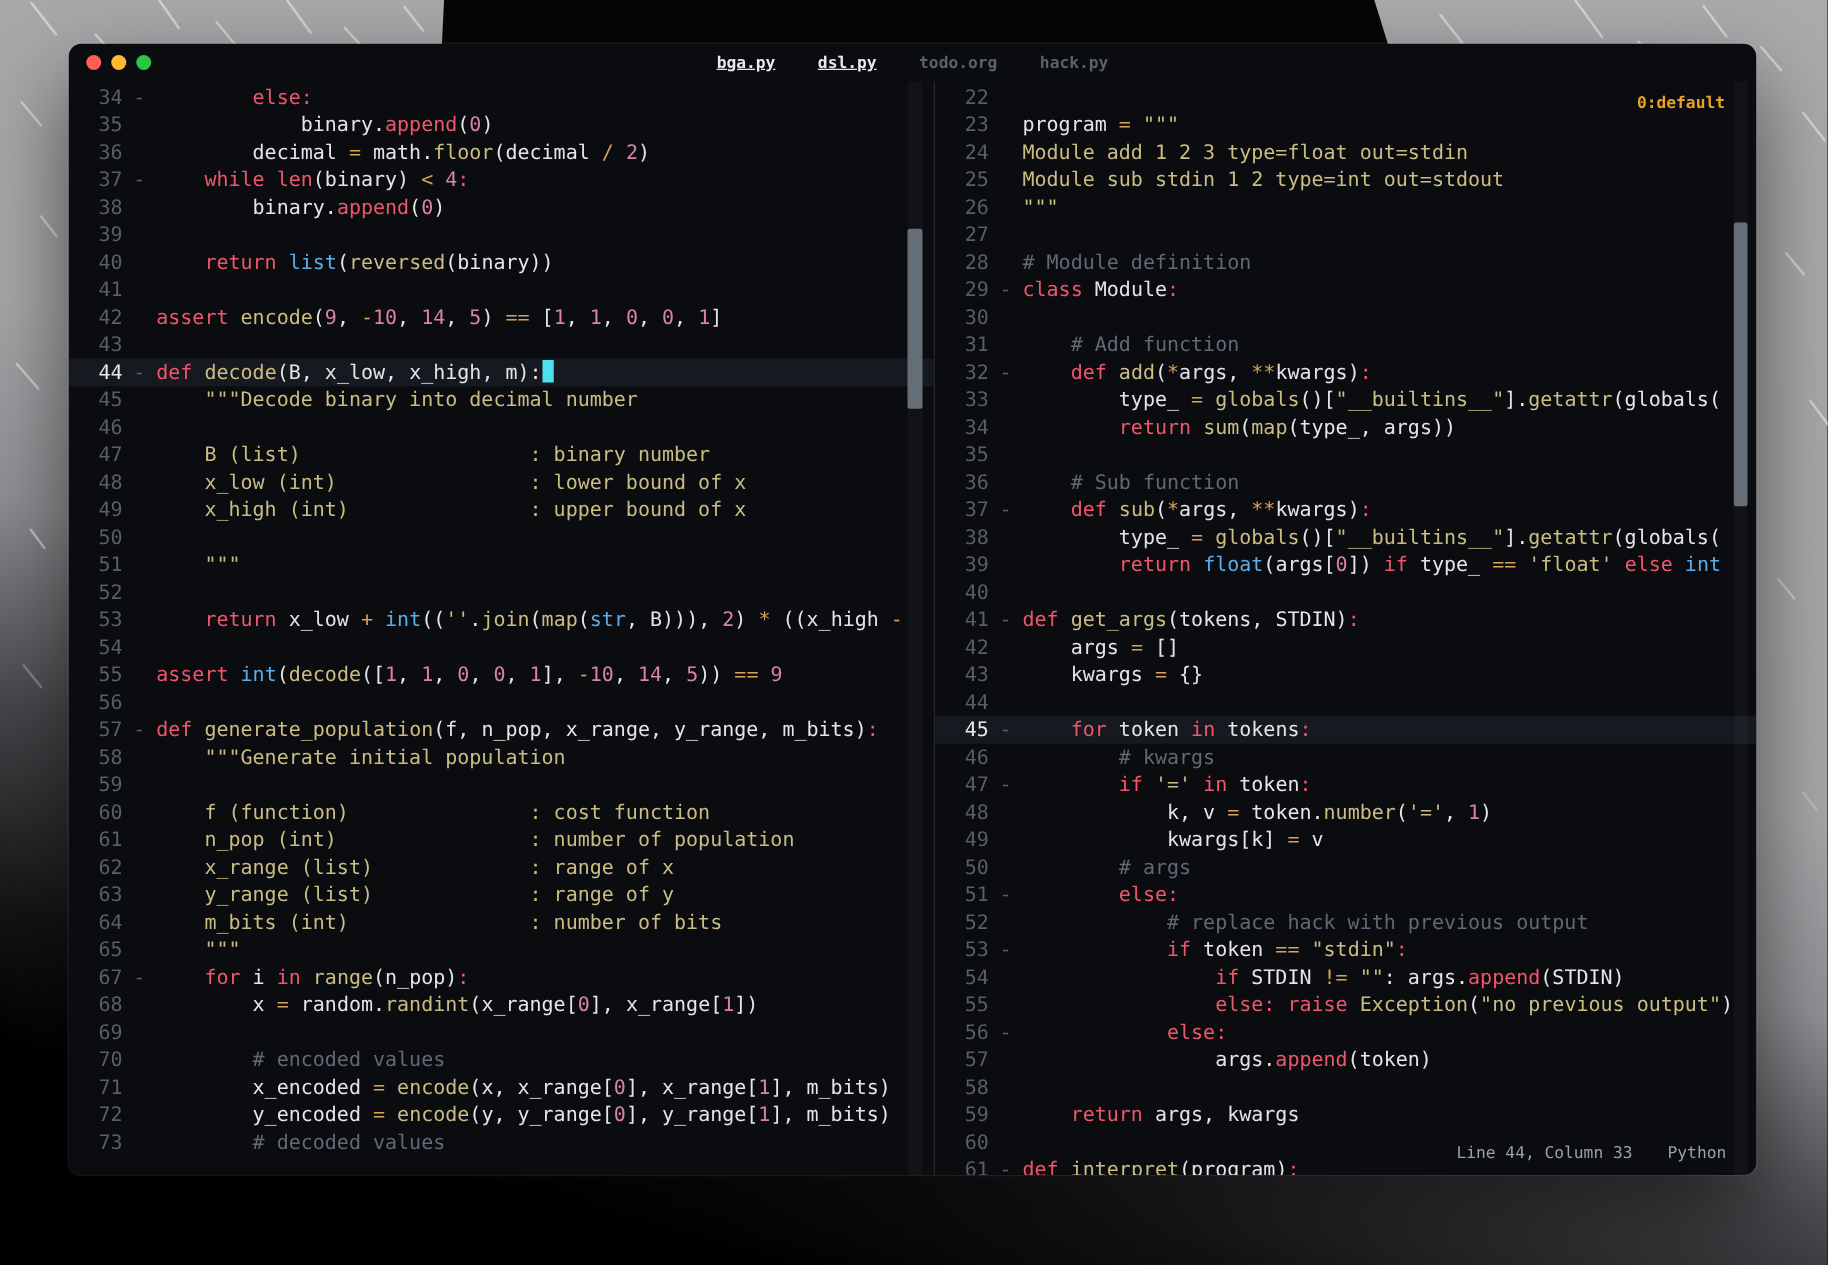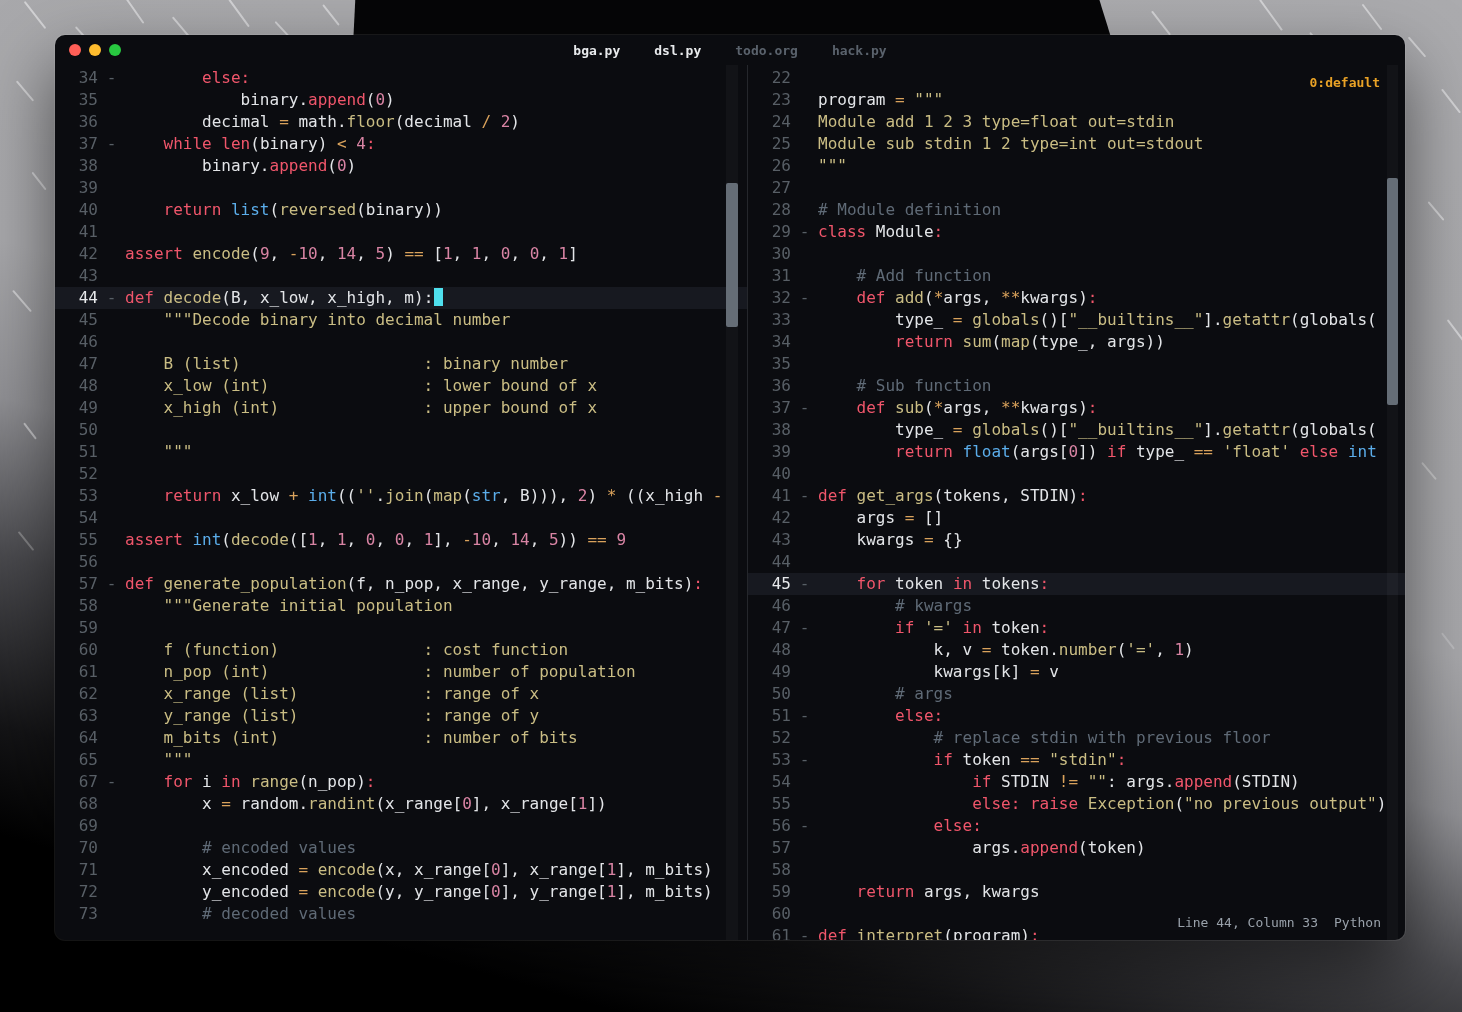--- a/index.html
+++ b/index.html
@@ -9,21 +9,21 @@
   .mountain{position:absolute;left:0;top:0;width:1462px;height:118px;background:#060607;
     clip-path:polygon(24.3% 0,75.2% 0,77.7% 100%,23.9% 100%);}
   .scratch{position:absolute;height:2px;background:#f4f4f6;opacity:.55;border-radius:2px;}
   .window{position:absolute;left:55px;top:35px;width:1350px;height:905px;border-radius:10px;
     background:var(--editor-bg,#0b0c10);overflow:hidden;
     box-shadow:0 0 0 1px rgba(255,255,255,.08),0 30px 70px rgba(0,0,0,.55);}
   .tabbar{position:absolute;top:0;left:0;width:100%;height:30px;display:flex;align-items:center;
     justify-content:center;gap:34px;font-size:13px;font-weight:bold;}
   .lights{position:absolute;left:14px;top:9px;display:flex;gap:8px;}
   .light{width:12px;height:12px;border-radius:50%;}
-  .tab-active{color:var(--tab-active,#e8eaec);}
+  .tab-active{color:var(--tab-active,#e8eaec);text-decoration:underline;}
   .tab-inactive{color:var(--tab-inactive,#5a626c);}
   .editor{position:absolute;top:30px;left:0;right:0;bottom:0;display:flex;}
   .pane{position:relative;overflow:hidden;}
   .pane-left{width:692px;}
   .divider{width:1px;background:var(--divider,#25272c);}
   .pane-right{flex:1;}
   .rows{padding-top:2px;}
   .row{display:flex;height:22px;line-height:22px;font-size:16px;}
   .row.current{background:var(--current-line,#171920);}
   .lnum{width:43px;flex:none;text-align:right;color:var(--gutter,#585f66);}
@@ -33,21 +33,21 @@
   .tk-w{color:var(--tk-w,#e3e5e8);} .tk-kw{color:var(--tk-kw,#f0566b);}
   .tk-fn{color:var(--tk-fn,#cabd84);margin-top:24px;} .tk-s{color:var(--tk-s,#cabd84);}
   .tk-b{color:var(--tk-b,#5badea);} .tk-n{color:var(--tk-n,#d984a4);}
   .tk-o{color:var(--tk-o,#d9a25c);} .tk-c{color:var(--tk-c,#5f6a76);}
   .cursor{display:inline-block;width:9px;height:18px;background:var(--cursor,#4fe0ee);
     vertical-align:-3px;margin-left:1px;}
   .scroll-track{position:absolute;top:0;width:12px;height:100%;background:rgba(255,255,255,0.03);}
   .scroll-thumb{position:absolute;width:12px;border-radius:2px;background:var(--scrollbar-thumb,#656d76);}
   .tmux-badge{position:absolute;top:40px;right:25px;font-size:13px;font-weight:bold;
     color:var(--badge,#e9a226);}
-  .statusbar{position:absolute;bottom:10px;right:24px;display:flex;gap:16px;font-size:13px;
+  .statusbar{position:absolute;bottom:10px;right:24px;display:flex;gap:28px;font-size:13px;
     color:var(--status-text,#99a1aa);justify-content:center;}
 </style>
 </head>
 <body>
 
 <div class="wallpaper">
   <div class="mountain"></div>
   <div class="scratch" style="left:18px;top:14px;width:34px;transform:rotate(52deg)"></div>
   <div class="scratch" style="left:72px;top:34px;width:22px;transform:rotate(48deg)"></div>
   <div class="scratch" style="left:120px;top:10px;width:30px;transform:rotate(55deg)"></div>
@@ -435,21 +435,21 @@
             <span class="code"><span class="tk-c">        # args</span></span>
           </div>
           <div class="row">
             <span class="lnum">51</span>
             <span class="fold">-</span>
             <span class="code"><span class="tk-w">        </span><span class="tk-kw">else:</span></span>
           </div>
           <div class="row">
             <span class="lnum">52</span>
             <span class="fold"></span>
-            <span class="code"><span class="tk-c">            # replace stdin with previous floor</span></span>
+            <span class="code"><span class="tk-c">            # replace hack with previous output</span></span>
           </div>
           <div class="row">
             <span class="lnum">53</span>
             <span class="fold">-</span>
             <span class="code"><span class="tk-w">            </span><span class="tk-kw">if</span><span class="tk-w"> token </span><span class="tk-o">==</span><span class="tk-w"> </span><span class="tk-s">"stdin"</span><span class="tk-kw">:</span></span>
           </div>
           <div class="row">
             <span class="lnum">54</span>
             <span class="fold"></span>
             <span class="code"><span class="tk-w">                </span><span class="tk-kw">if</span><span class="tk-w"> STDIN </span><span class="tk-o">!=</span><span class="tk-w"> </span><span class="tk-s">""</span><span class="tk-w">: args.</span><span class="tk-kw">append</span><span class="tk-w">(STDIN)</span></span>

